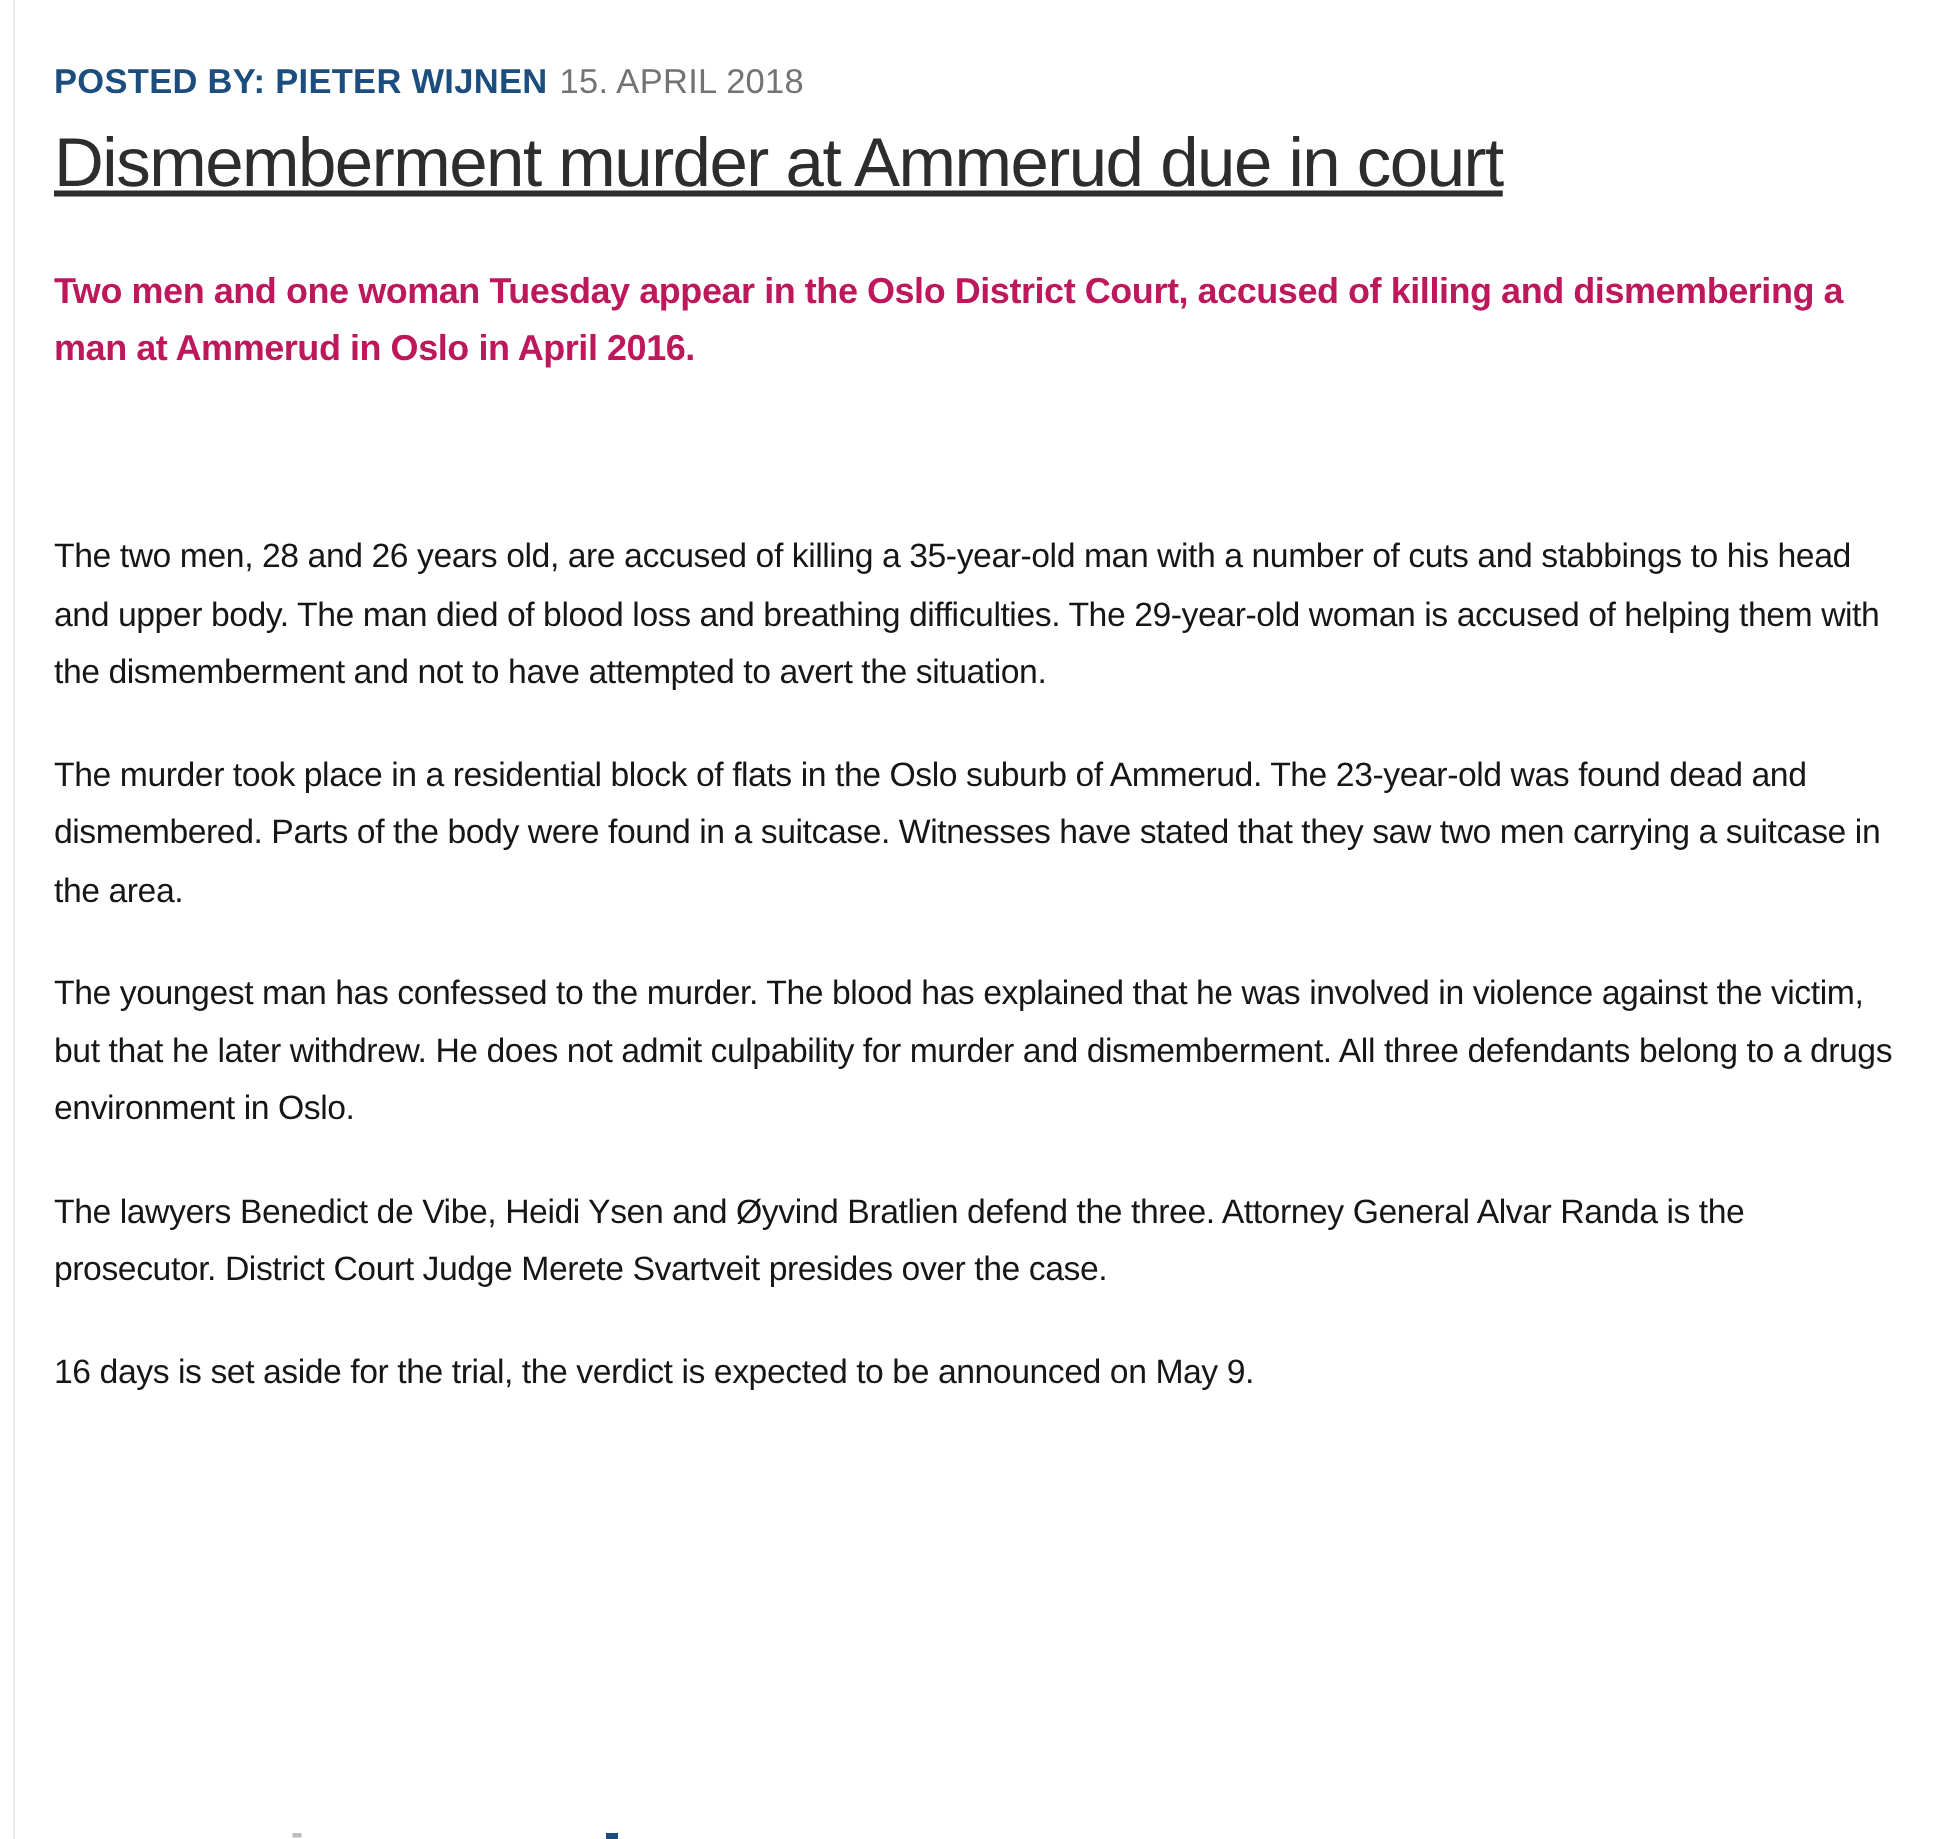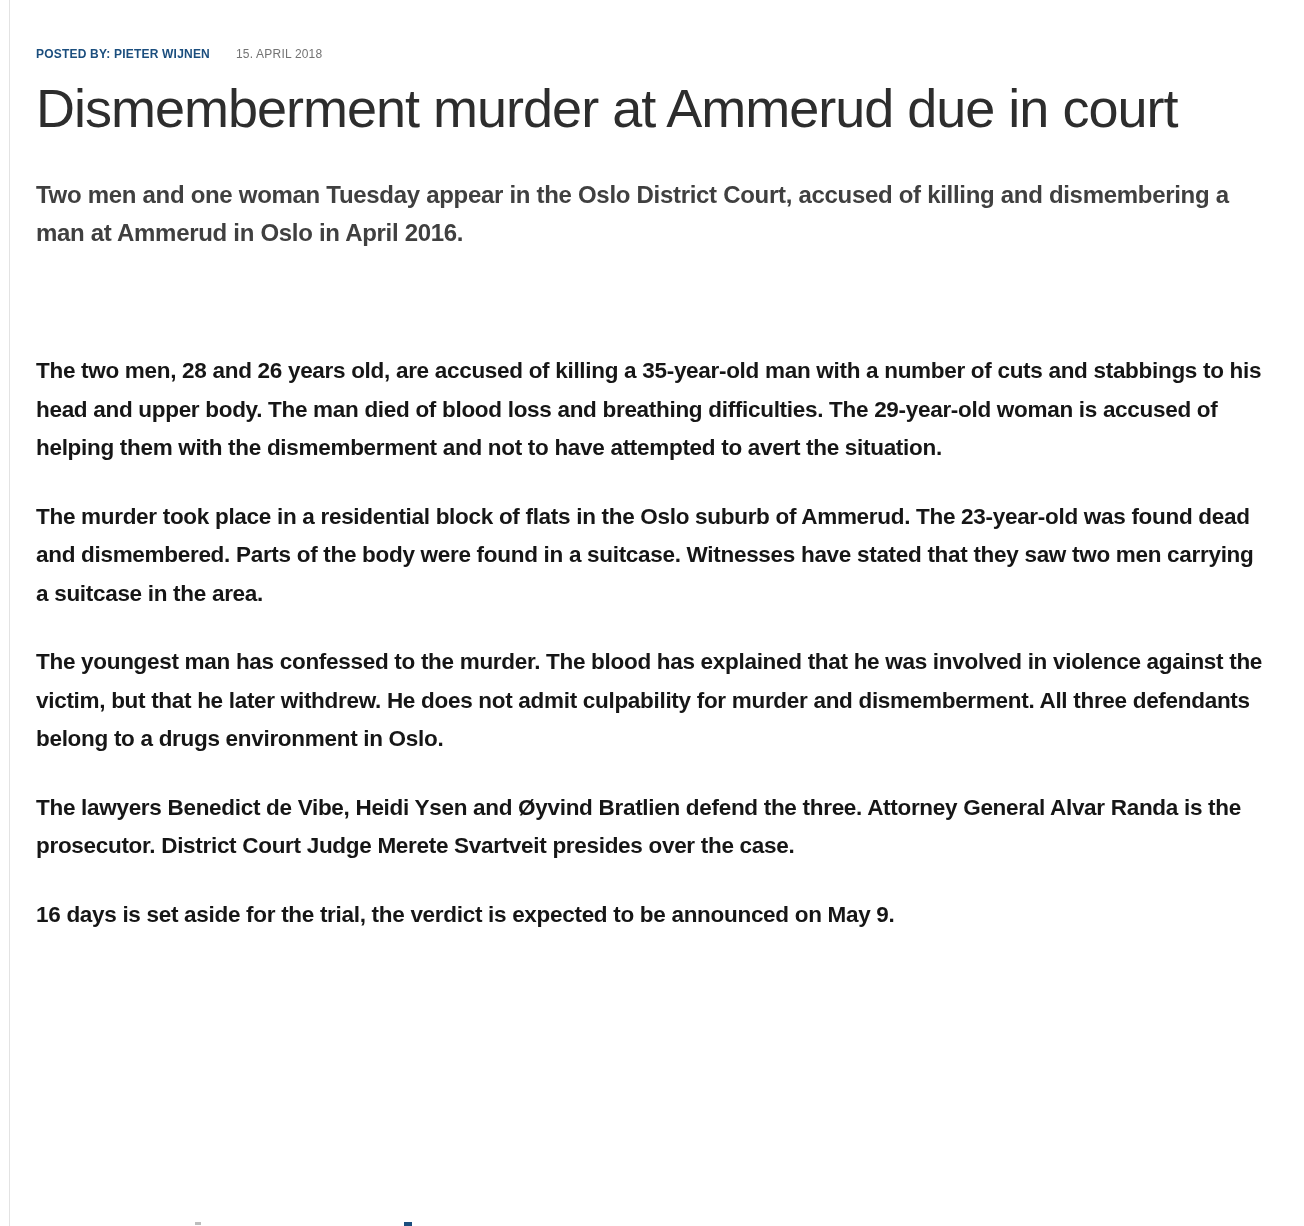--- a/index.html
+++ b/index.html
@@ -25,64 +25,65 @@
   }
   .content {
     position: absolute;
     left: 36px;
     top: 44px;
     width: 1234px;
   }
   .byline-row {
     display: flex;
     align-items: center;
-    gap: 26px;
-    font-size: 12px;
+    gap: 8px;
+    font-size: 23px;
     line-height: 20px;
   }
   .byline-link {
     color: #1b4e7e;
     font-weight: 700;
     letter-spacing: 0.2px;
     text-decoration: none;
     cursor: pointer;
     white-space: nowrap;
   }
   .article-date {
     color: #737373;
     font-weight: 400;
     letter-spacing: 0.2px;
     white-space: nowrap;
   }
   h1.page-title {
     margin: 20px 0 0 0;
-    font-size: 54px;
+    font-size: 46px;
     font-weight: 400;
     font-stretch: condensed;
     color: #2d2d2d;
     letter-spacing: -1px;
     line-height: 48px;
+    text-decoration: underline;
   }
   .article-lede {
     margin-top: 44px;
     font-size: 24px;
     font-weight: 700;
     font-stretch: condensed;
     line-height: 38px;
-    color: #404040;
+    color: #be185d;
     letter-spacing: -0.3px;
     width: 1200px;
   }
   .article-body {
     margin-top: 100px;
   }
   .article-body p {
     margin: 0 0 30px 0;
     font-size: 22.5px;
-    font-weight: 700;
+    font-weight: 400;
     font-stretch: condensed;
     line-height: 38.5px;
     color: #161616;
     letter-spacing: -0.3px;
   }
   .cutoff-gray {
     position: absolute;
     left: 195px;
     top: 1222px;
     width: 6px;

